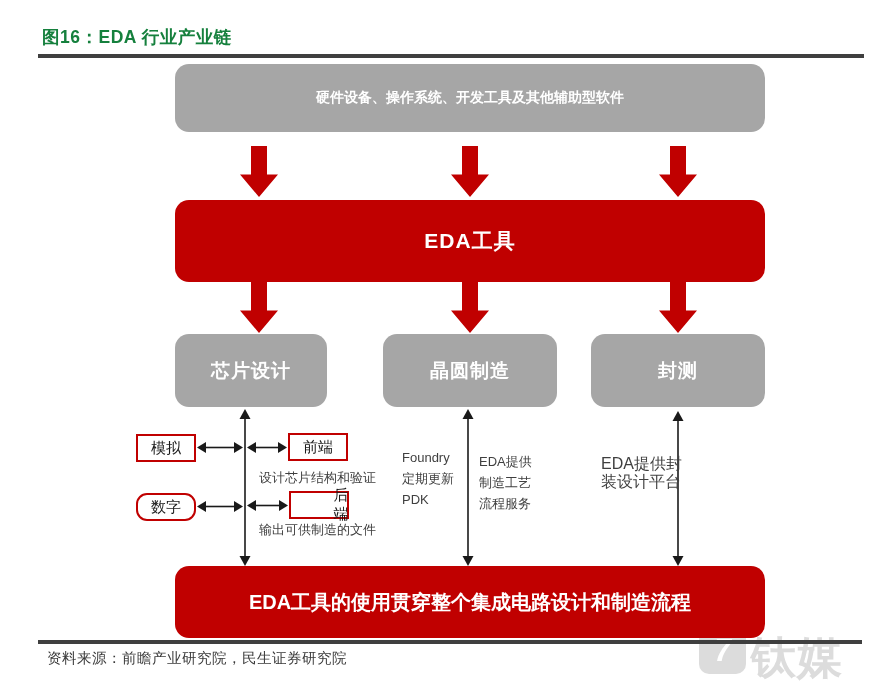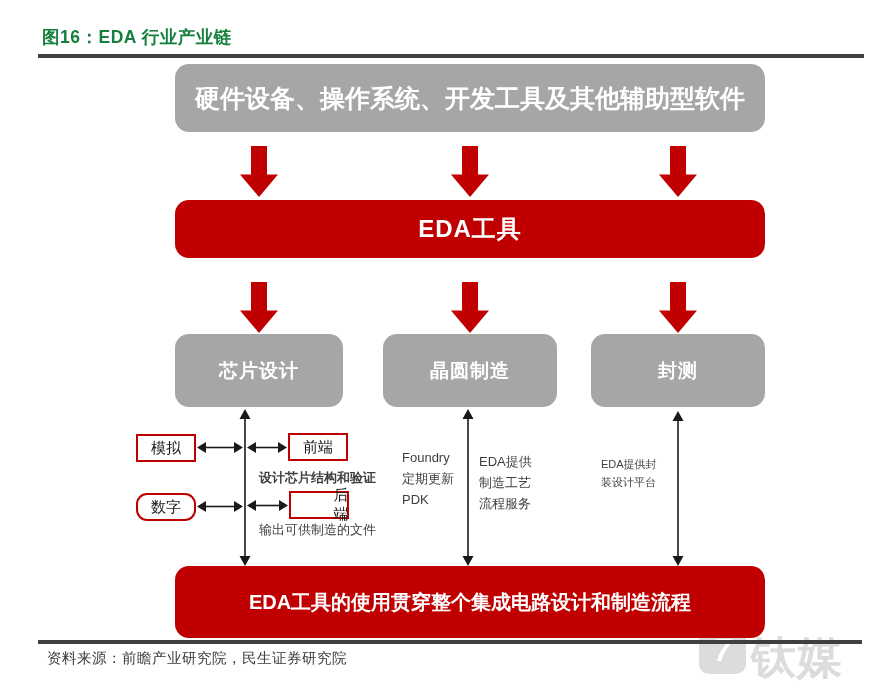--- a/index.html
+++ b/index.html
@@ -26,24 +26,24 @@
   .rule-bottom { left: 38px; top: 640px; width: 824px; }
 
   .big-box {
     display: flex; align-items: center; justify-content: center;
     border-radius: 14px; color: #ffffff; font-weight: 700;
     text-align: center;
   }
   .gray-box { background: #a6a6a6; }
   .red-box  { background: #c00000; }
 
-  .top-box    { left: 175px; top: 64px;  width: 590px; height: 68px; font-size: 25px; }
-  .eda-box    { left: 175px; top: 200px; width: 590px; height: 58px; font-size: 24px; letter-spacing: 1px; }
+  .top-box    { left: 175px; top: 64px;  width: 590px; height: 68px; font-size: 14px; }
+  .eda-box    { left: 175px; top: 200px; width: 590px; height: 82px; font-size: 21px; letter-spacing: 1px; }
   .stage-box  { top: 334px; height: 73px; font-size: 19px; letter-spacing: 1px; }
-  .stage-1 { left: 175px; width: 168px; }
+  .stage-1 { left: 175px; width: 152px; }
   .stage-2 { left: 383px; width: 174px; }
   .stage-3 { left: 591px; width: 174px; }
   .bottom-box { left: 175px; top: 566px; width: 590px; height: 72px; font-size: 20px; }
 
   .block-arrow {
     width: 38px; height: 51px; background: #c00000;
     clip-path: polygon(29% 0, 71% 0, 71% 56%, 100% 56%, 50% 100%, 0 56%, 29% 56%);
   }
   .ar1 { top: 146px; }
   .ar2 { top: 282px; }
@@ -144,31 +144,31 @@
     <line x1="8" y1="6.5" x2="38" y2="6.5" stroke="#1a1a1a" stroke-width="1.6"></line>
     <polygon points="0,6.5 9,1 9,12" fill="#1a1a1a"></polygon>
     <polygon points="46,6.5 37,1 37,12" fill="#1a1a1a"></polygon>
   </svg>
   <svg class="conn" style="left:247px; top:499px;" width="41" height="13">
     <line x1="8" y1="6.5" x2="33" y2="6.5" stroke="#1a1a1a" stroke-width="1.6"></line>
     <polygon points="0,6.5 9,1 9,12" fill="#1a1a1a"></polygon>
     <polygon points="41,6.5 32,1 32,12" fill="#1a1a1a"></polygon>
   </svg>
 
-  <div class="abs note" style="left:259px; top:467px;font-weight:bold;">设计芯片结构和验证</div>
+  <div class="abs note" style="left:259px; top:467px;">设计芯片结构和验证</div>
   <div class="abs note" style="left:259px; top:519px;">输出可供制造的文件</div>
 
   <div class="abs note" style="left:402px; top:447px;">Foundry
 定期更新
 PDK</div>
   <div class="abs note" style="left:479px; top:451px;">EDA提供
 制造工艺
 流程服务</div>
 
-  <div class="abs note" style="left:601px; top:455px; line-height:18px; font-size:11px;">EDA提供封
+  <div class="abs note" style="left:601px; top:455px; line-height:18px; font-size:16px;">EDA提供封
 装设计平台</div>
 
   <div class="abs big-box red-box bottom-box">EDA工具的使用贯穿整个集成电路设计和制造流程</div>
 
   <div class="abs rule rule-bottom"></div>
   <div class="abs source-line">资料来源：前瞻产业研究院，民生证券研究院</div>
 
 </div>
 
 </body></html>

